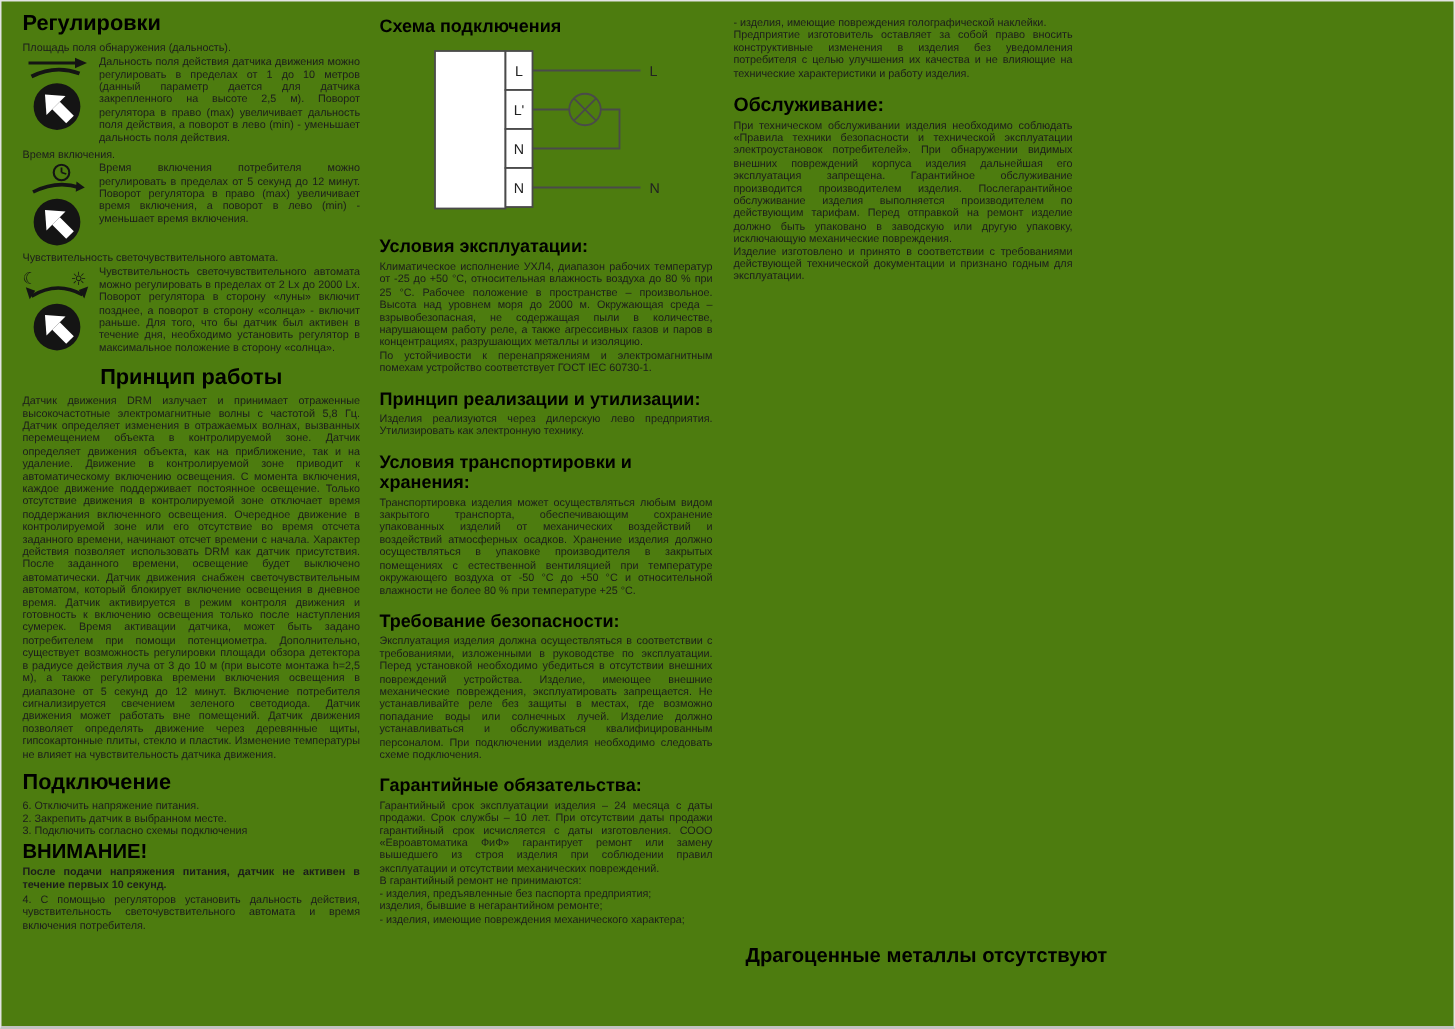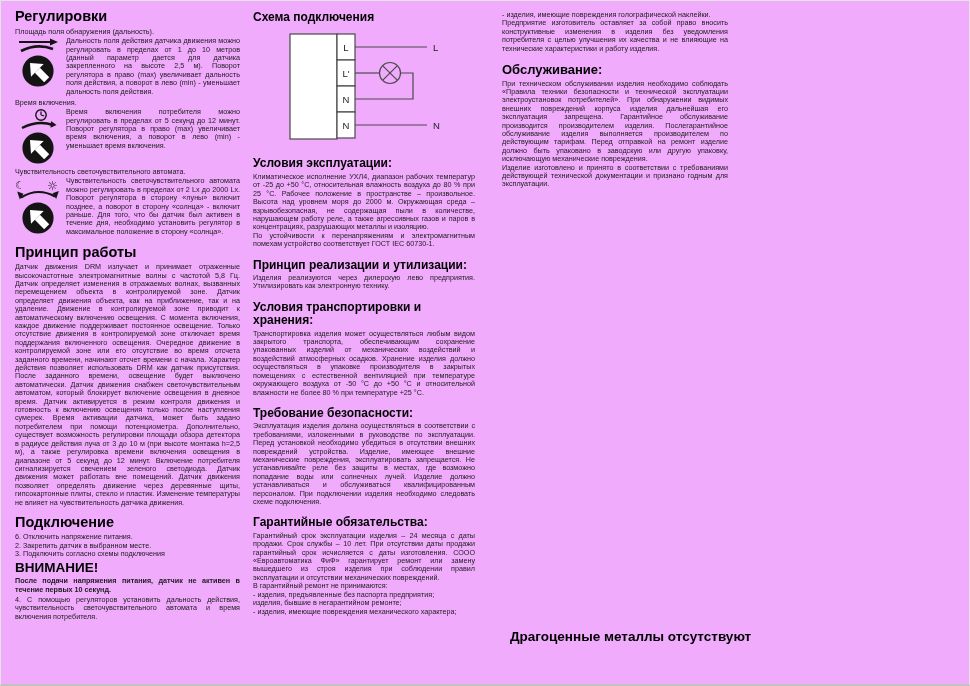--- a/index.html
+++ b/index.html
@@ -1,25 +1,25 @@
 <!DOCTYPE html>
 <html><head>
 <meta charset="utf-8">
 <style>
   html,body{margin:0;padding:0;background:#fff;}
   .page{
     position:relative;width:970px;height:686px;box-sizing:border-box;
-    background:#f0abfc;color:#1c1c1c;
+    background:#4d7c0f;color:#1c1c1c;
     font-family:"Liberation Sans","DejaVu Sans",sans-serif;
     border:1px solid #e3e3e3;border-bottom:2px solid #c2c2c2;overflow:hidden;
   }
   .col{position:absolute;top:8px;}
   .col1{left:14px;width:225px;}
   .col2{left:252px;width:222px;}
-  .col3{left:501px;width:226px;height:668px;}
+  .col3{left:488px;width:226px;height:668px;}
   h1{font-size:14.5px;line-height:1.1;margin:0 0 2px;color:#000;font-weight:bold;}
   h2{font-size:12px;line-height:1.12;margin:10px 0 2px;color:#000;font-weight:bold;}
   .b{font-size:7.2px;line-height:8.4px;margin:0;}
   .j{text-align:justify;text-align-last:left;}
   .sub{font-size:7.2px;line-height:9.2px;margin:1px 0 0;}
   .bold{font-weight:bold;}
   .reg-row{display:flex;gap:5px;margin:1px 0 2px;}
   .reg-icon{flex:0 0 46px;width:46px;display:flex;flex-direction:column;align-items:center;padding-top:1px;}
   .reg-icon svg{display:block;}
   .steps p{margin:0;font-size:7.2px;line-height:8.8px;}
@@ -94,21 +94,21 @@
           <circle cx="18" cy="18" r="16.5" fill="#141414"></circle>
           <g transform="rotate(-135 18 18)">
             <rect x="5" y="14.2" width="14" height="7.6" fill="#fff"></rect>
             <polygon points="19,8.5 19,27.5 30,18" fill="#fff"></polygon>
           </g>
         </svg>
       </div>
       <p class="b j">Чувствительность светочувствительного автомата можно регулировать в пределах от 2 Lx до 2000 Lx. Поворот регулятора в сторону «луны» включит позднее, а поворот в сторону «солнца» - включит раньше. Для того, что бы датчик был активен в течение дня, необходимо установить регулятор в максимальное положение в сторону «солнца».</p>
     </div>
 
-    <h1 style="margin-top:9px;">Принцип работы</h1>
+    <h1 style="margin-top:9px;text-align:center;">Принцип работы</h1>
     <p class="b j">Датчик движения DRM излучает и принимает отраженные высокочастотные электромагнитные волны с частотой 5,8 Гц. Датчик определяет изменения в отражаемых волнах, вызванных перемещением объекта в контролируемой зоне. Датчик определяет движения объекта, как на приближение, так и на удаление. Движение в контролируемой зоне приводит к автоматическому включению освещения. С момента включения, каждое движение поддерживает постоянное освещение. Только отсутствие движения в контролируемой зоне отключает время поддержания включенного освещения. Очередное движение в контролируемой зоне или его отсутствие во время отсчета заданного времени, начинают отсчет времени с начала. Характер действия позволяет использовать DRM как датчик присутствия. После заданного времени, освещение будет выключено автоматически. Датчик движения снабжен светочувствительным автоматом, который блокирует включение освещения в дневное время. Датчик активируется в режим контроля движения и готовность к включению освещения только после наступления сумерек. Время активации датчика, может быть задано потребителем при помощи потенциометра. Дополнительно, существует возможность регулировки площади обзора детектора в радиусе действия луча от 3 до 10 м (при высоте монтажа h=2,5 м), а также регулировка времени включения освещения в диапазоне от 5 секунд до 12 минут. Включение потребителя сигнализируется свечением зеленого светодиода. Датчик движения может работать вне помещений. Датчик движения позволяет определять движение через деревянные щиты, гипсокартонные плиты, стекло и пластик. Изменение температуры не влияет на чувствительность датчика движения.</p>
 
     <h1 style="margin-top:8px;">Подключение</h1>
     <div class="steps">
       <p>6. Отключить напряжение питания.</p>
       <p>2. Закрепить датчик в выбранном месте.</p>
       <p>3. Подключить согласно схемы подключения</p>
     </div>
     <h1 class="warn-h">ВНИМАНИЕ!</h1>
     <p class="b j bold">После подачи напряжения питания, датчик не активен в течение первых 10 секунд.</p>

